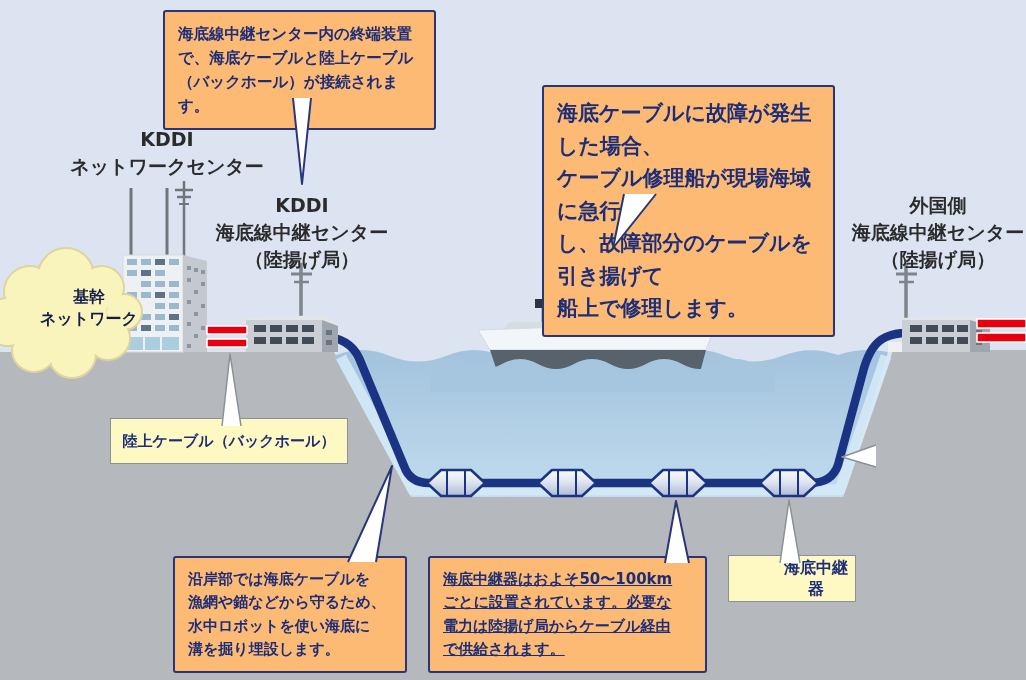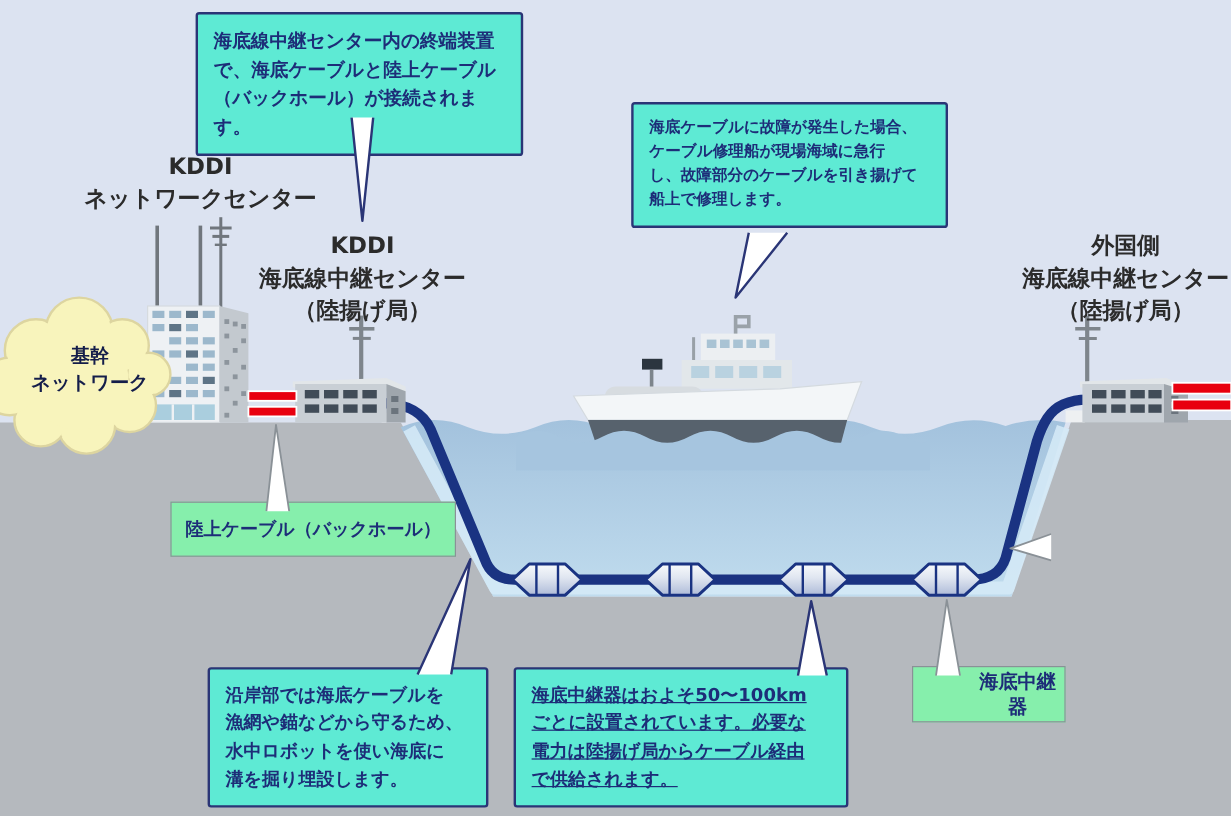--- a/index.html
+++ b/index.html
@@ -1,26 +1,26 @@
 <!DOCTYPE html>
 <html><head>
 <meta charset="utf-8">
 <style>
   html,body{margin:0;padding:0;background:#dce3f1;}
   .stage{position:relative;width:1026px;height:680px;overflow:hidden;
          font-family:"DejaVu Sans","Liberation Sans",sans-serif;}
   .scene,.tails{position:absolute;left:0;top:0;width:1026px;height:680px;}
   .scene{z-index:1;}
   .tails{z-index:6;pointer-events:none;}
-  .callout{position:absolute;z-index:4;background:#5eead4;border:2px solid #2a3576;
+  .callout{position:absolute;z-index:4;background:#fdba74;border:2px solid #2a3576;
            border-radius:3px;color:#1d2d78;font-weight:600;font-size:15px;
            line-height:1.55;padding:10px 13px;white-space:pre-line;box-sizing:border-box;}
-  .wlabel{position:absolute;z-index:4;background:#86efac;border:1.5px solid #8a9197;
+  .wlabel{position:absolute;z-index:4;background:#fef9c3;border:1.5px solid #8a9197;
           color:#1d2d78;font-weight:600;display:flex;align-items:center;
-          justify-content:center;box-sizing:border-box;text-align:center;margin-left:32px;}
+          justify-content:center;box-sizing:border-box;text-align:center;}
   .plabel{position:absolute;z-index:4;color:#2b2b2b;font-weight:600;font-size:19px;
           line-height:1.42;text-align:center;white-space:pre-line;}
   .cloudtext{position:absolute;z-index:4;color:#141d4a;font-weight:700;font-size:16px;
              line-height:1.35;text-align:center;white-space:pre-line;}
 </style>
 </head>
 <body>
 
 <div class="stage">
 
@@ -216,39 +216,39 @@
         <circle cx="124" cy="312" r="16.5"></circle>
           <circle cx="108" cy="338" r="20.5"></circle>
           <circle cx="72" cy="354" r="22.5"></circle>
         <circle cx="34" cy="350" r="20.5"></circle>
           <circle cx="8" cy="322" r="22.5"></circle>
           <circle cx="65" cy="316" r="42"></circle>
       </g>
     </g>
   </svg>
 
-  <div class="cloudtext" style="left:10px;top:286px;width:130px;">基幹
+  <div class="cloudtext" style="left:24px;top:286px;width:130px;">基幹
 ネットワーク</div>
 
   <div class="plabel" style="left:67px;top:126px;width:200px;">KDDI
 ネットワークセンター</div>
 
   <div class="plabel" style="left:212px;top:192px;width:180px;">KDDI
 海底線中継センター
 （陸揚げ局）</div>
 
   <div class="plabel" style="left:848px;top:192px;width:180px;">外国側
 海底線中継センター
 （陸揚げ局）</div>
 
   <div class="callout" style="left:163px;top:10px;width:273px;font-size:15.5px;">海底線中継センター内の終端装置
 で、海底ケーブルと陸上ケーブル
 （バックホール）が接続されます。</div>
 
-  <div class="callout" style="left:526px;top:85px;width:264px;font-size:13px;">海底ケーブルに故障が発生した場合、
+  <div class="callout" style="left:542px;top:85px;width:293px;font-size:21px;">海底ケーブルに故障が発生した場合、
 ケーブル修理船が現場海域に急行
 し、故障部分のケーブルを引き揚げて
 船上で修理します。</div>
 
   <div class="callout" style="left:173px;top:556px;width:234px;">沿岸部では海底ケーブルを
 漁網や錨などから守るため、
 水中ロボットを使い海底に
 溝を掘り埋設します。</div>
 
   <div class="callout" style="left:428px;top:556px;width:279px;text-decoration:underline;">海底中継器はおよそ50〜100km

